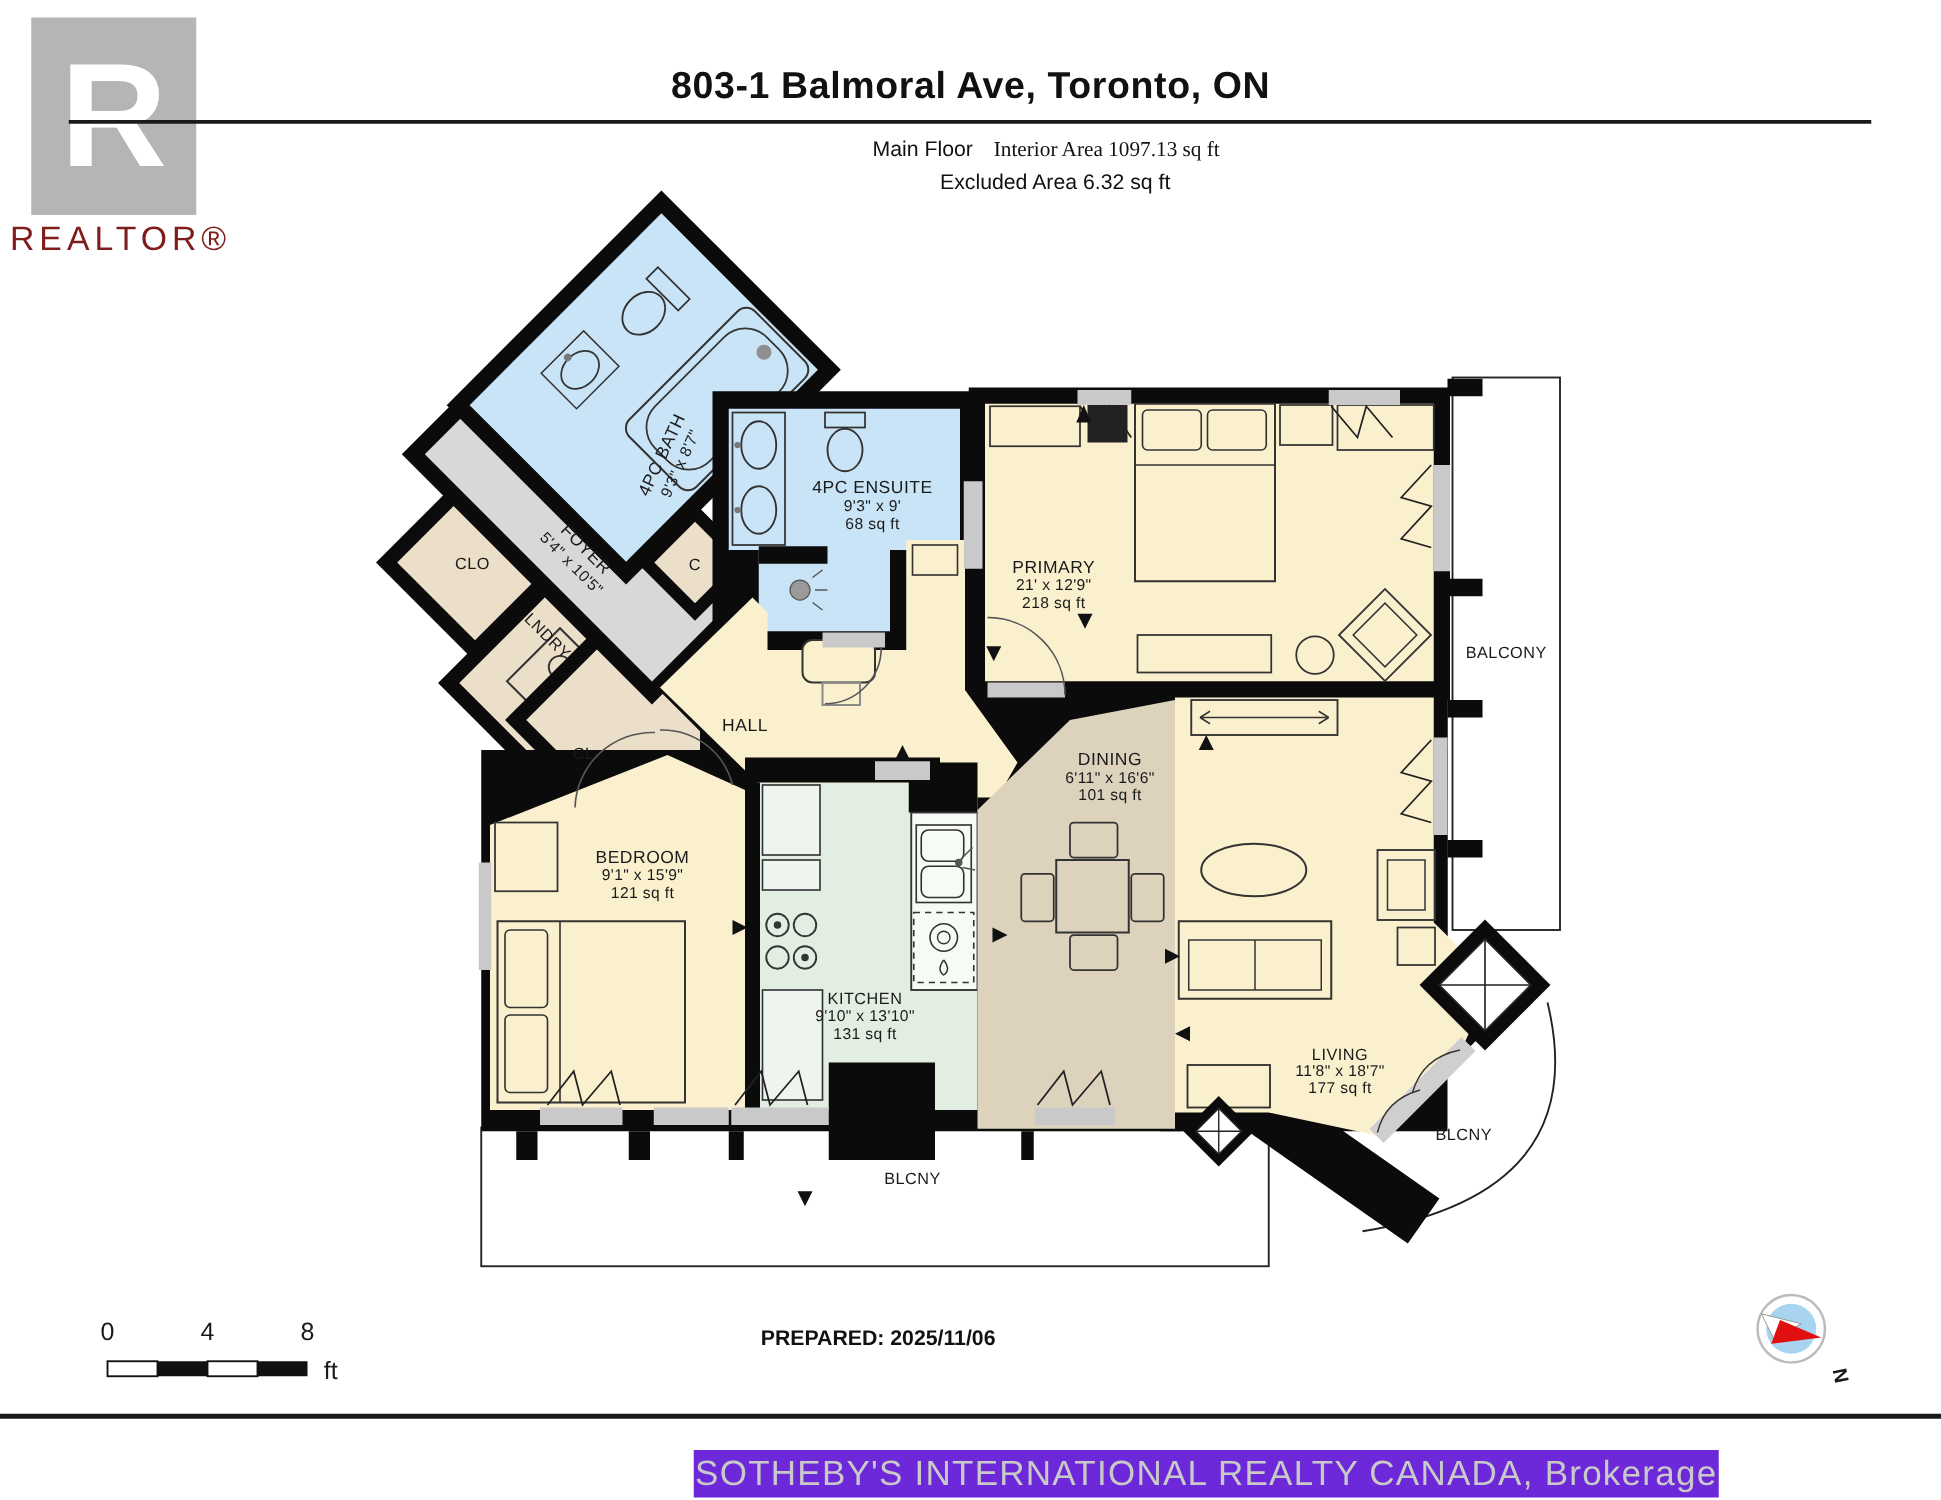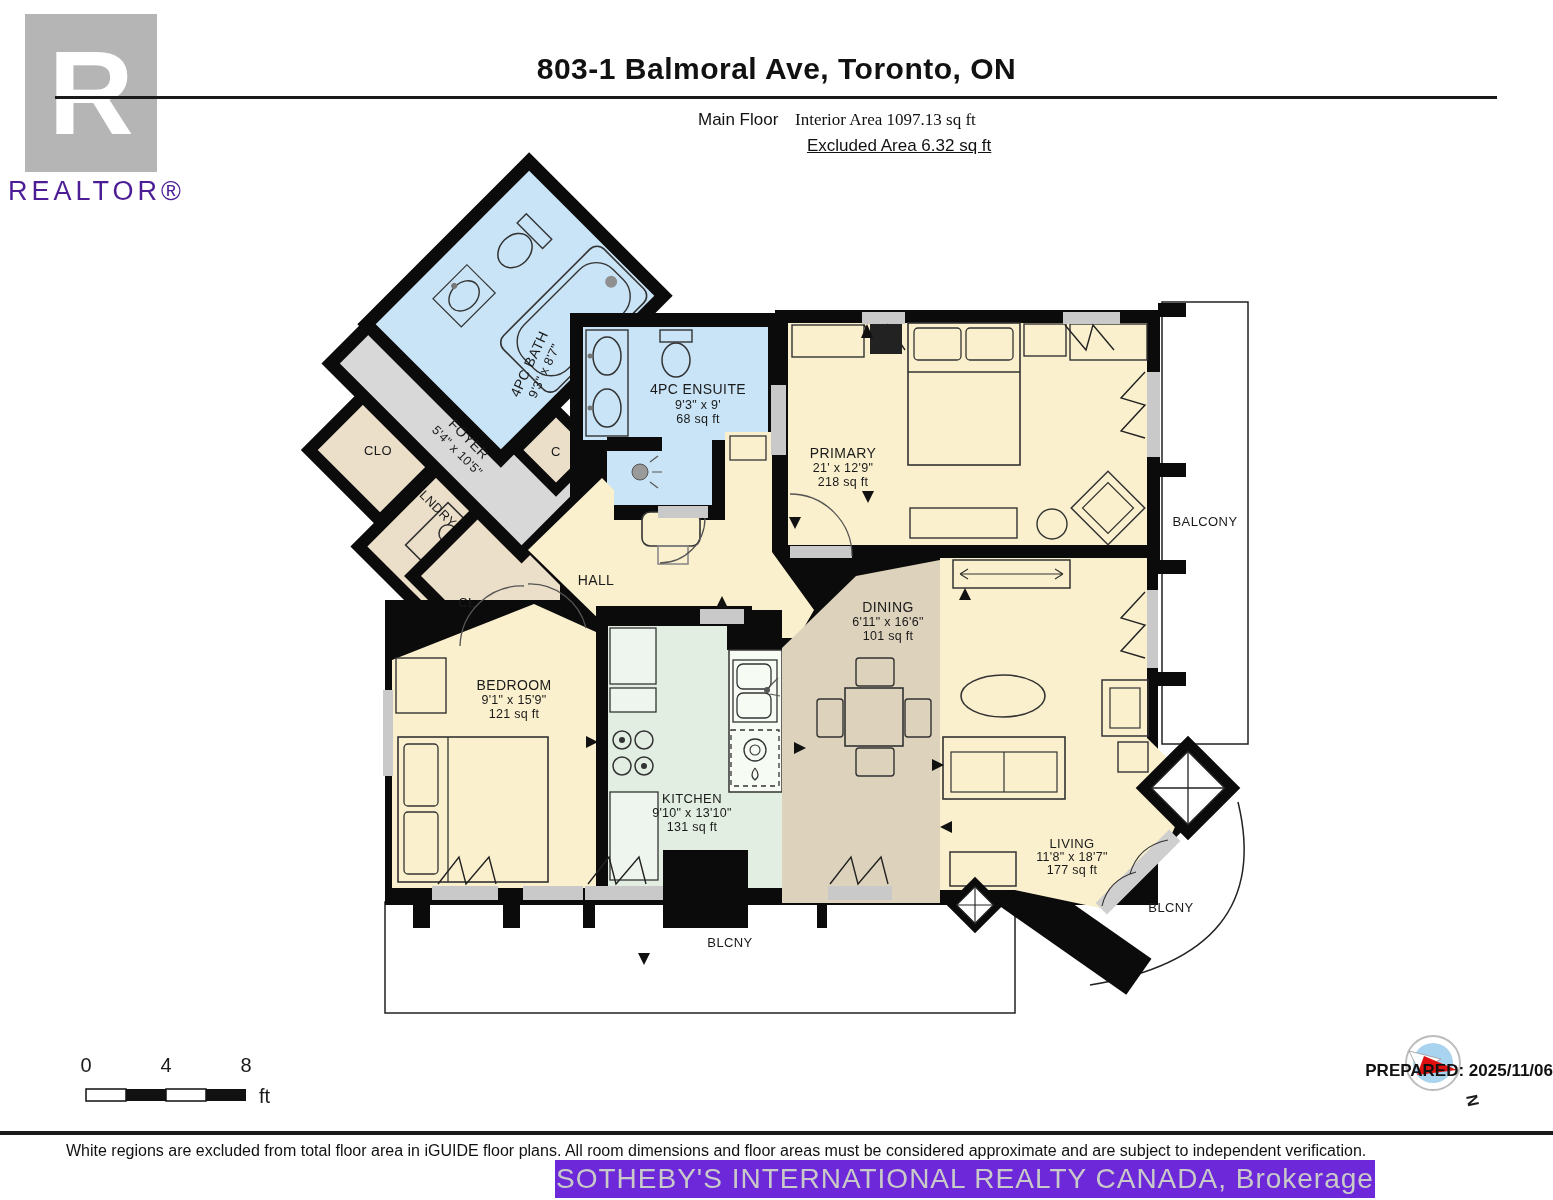--- a/index.html
+++ b/index.html
@@ -3,26 +3,26 @@
 <meta charset="utf-8">
 <style>
   html,body{margin:0;padding:0;background:#fff;}
   .page{position:relative;width:1553px;height:1200px;background:#ffffff;overflow:hidden;
         font-family:"Liberation Sans", sans-serif;color:#111;}
   .abs{position:absolute;}
   .title{top:52px;left:0;width:100%;text-align:center;font-size:30px;font-weight:bold;letter-spacing:.5px;}
   .hline{top:96px;left:55px;width:1442px;height:3px;background:#1a1a1a;}
   .floorlbl{top:110px;left:698px;font-size:17px;font-weight:normal;}
   .area1{top:110px;left:795px;font-size:17px;font-family:Liberation Serif, serif;}
-  .area2{top:136px;left:807px;font-size:17px;text-decoration:underline;}
+  .area2{top:136px;left:752px;font-size:17px;}
   .logo-box{top:14px;left:25px;width:132px;height:158px;background:#b5b5b5;}
   .logo-r{top:18px;left:25px;width:132px;height:150px;color:#fff;font-size:118px;font-weight:bold;
           text-align:center;line-height:150px;}
-  .logo-word{top:176px;left:8px;width:180px;font-size:27px;color:#4c1d95;letter-spacing:4px;}
-  .prepared{top:1061px;left:0;width:1553px;text-align:right;font-size:17px;font-weight:bold;}
+  .logo-word{top:176px;left:8px;width:180px;font-size:27px;color:#7f1d1d;letter-spacing:4px;}
+  .prepared{top:1061px;left:0;width:1405px;text-align:center;font-size:17px;font-weight:bold;}
   .divider{top:1131px;left:0;width:1553px;height:4px;background:#1a1a1a;}
   .disclaimer{top:1142px;left:66px;font-size:16px;color:#111;}
   .watermark{top:1160px;left:555px;width:820px;background:#6d28d9;color:#c9c9c9;font-size:28px;
              text-align:center;padding:3px 0;letter-spacing:1px;white-space:nowrap;}
   svg text{font-family:"Liberation Sans", sans-serif;fill:#1a1a1a;}
   .rl{font-size:14px;letter-spacing:.4px;}
   .rs{font-size:12.5px;letter-spacing:.3px;}
   .rt{font-size:13px;letter-spacing:.4px;}
 </style>
 </head>
@@ -369,15 +369,14 @@
       <circle cx="1433" cy="1063" r="27" fill="#ffffff" stroke="#bcbcbc" stroke-width="2"></circle>
       <circle cx="1433" cy="1063" r="20" fill="#a9d4ef"></circle>
       <polygon points="1409,1051 1441,1059 1419,1071" fill="#ffffff" stroke="#999" stroke-width="0.8"></polygon>
       <polygon points="1457,1070 1424,1056 1417,1075" fill="#e01010"></polygon>
       <text x="1466" y="1096" font-size="16" font-weight="bold" transform="rotate(78 1466 1096)">N</text>
     </g>
   </svg>
 
   <div class="abs prepared">PREPARED: 2025/11/06</div>
   <div class="abs divider"></div>
-  <div class="abs disclaimer">White regions are excluded from total floor area in iGUIDE floor plans. All room dimensions and floor areas must be considered approximate and are subject to independent verification.</div>
   <div class="abs watermark">SOTHEBY'S INTERNATIONAL REALTY CANADA, Brokerage</div>
 </div>
 
 </body></html>

